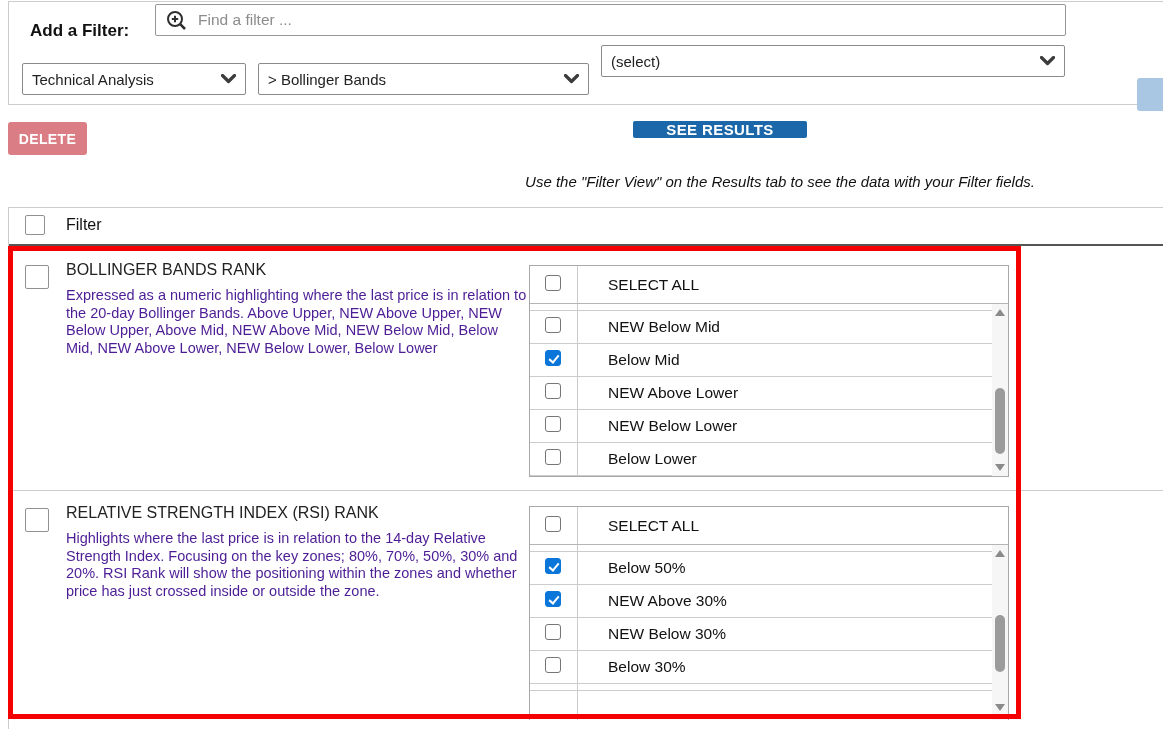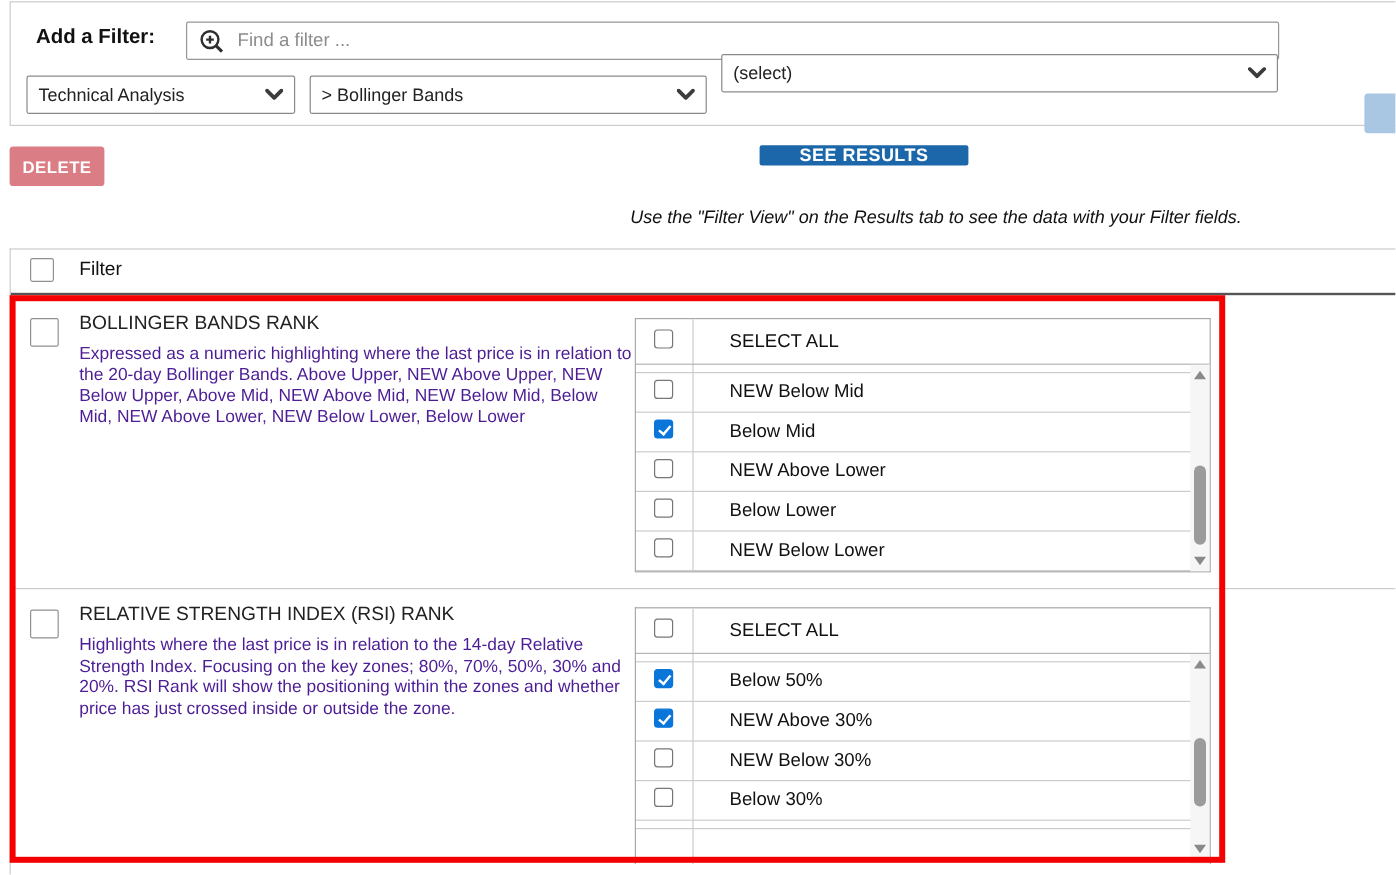--- a/index.html
+++ b/index.html
@@ -66,21 +66,21 @@
 </style>
 </head>
 <body>
 
 <div class="page">
 
   <div class="abs panel" style="left:8px;top:1px;width:1200px;height:104px;"></div>
 
   <div class="abs add-label" style="left:30px;top:21px;">Add a Filter:</div>
 
-  <div class="abs" style="left:155px;top:18px;width:911px;height:32px;">
+  <div class="abs" style="left:155px;top:4px;width:911px;height:32px;">
     <input class="search-input" type="text" value="" placeholder="Find a filter ..." style="">
     <svg class="abs" style="left:10px;top:5px;" width="24" height="24" viewBox="0 0 24 24">
       <circle cx="10" cy="10" r="7" fill="none" stroke="#2f2f2f" stroke-width="2"></circle>
       <line x1="10" y1="6.8" x2="10" y2="13.2" stroke="#2f2f2f" stroke-width="2"></line>
       <line x1="6.8" y1="10" x2="13.2" y2="10" stroke="#2f2f2f" stroke-width="2"></line>
       <line x1="15.2" y1="15.2" x2="20" y2="20" stroke="#2f2f2f" stroke-width="2.6"></line>
     </svg>
   </div>
 
   <div class="abs sel" style="left:22px;top:63px;width:224px;height:32px;">
@@ -139,25 +139,25 @@
           <div class="lrow">
             <span class="cbwrap"><span class="cb cb16 checked"></span></span>
             <span class="lbl">Below Mid</span>
           </div>
           <div class="lrow">
             <span class="cbwrap"><span class="cb cb16"></span></span>
             <span class="lbl">NEW Above Lower</span>
           </div>
           <div class="lrow">
             <span class="cbwrap"><span class="cb cb16"></span></span>
+            <span class="lbl">NEW Below Lower</span>
+          </div>
+          <div class="lrow">
+            <span class="cbwrap"><span class="cb cb16"></span></span>
             <span class="lbl">Below Lower</span>
-          </div>
-          <div class="lrow">
-            <span class="cbwrap"><span class="cb cb16"></span></span>
-            <span class="lbl">NEW Below Lower</span>
           </div>
           <div class="sbar">
             <span class="sarrow up"></span>
             <span class="sthumb" style="top:84px;height:66px;"></span>
             <span class="sarrow down"></span>
           </div>
         </div>
       </div>
     </div>
 

